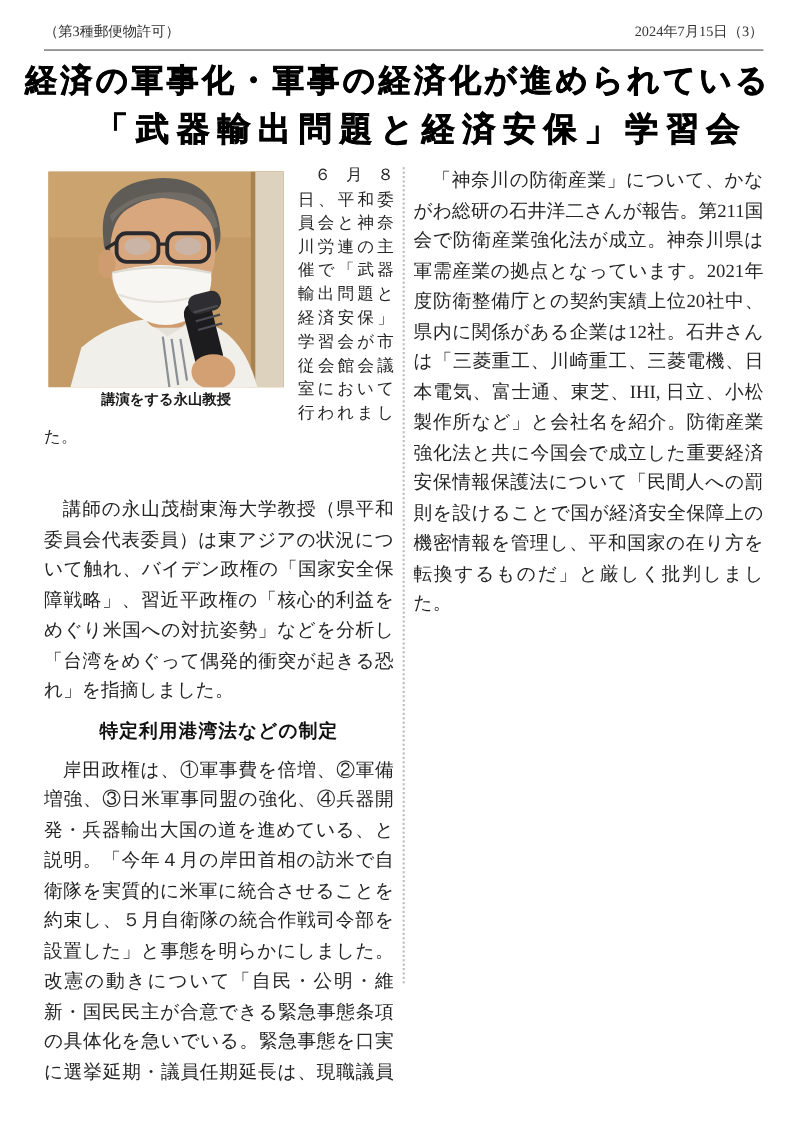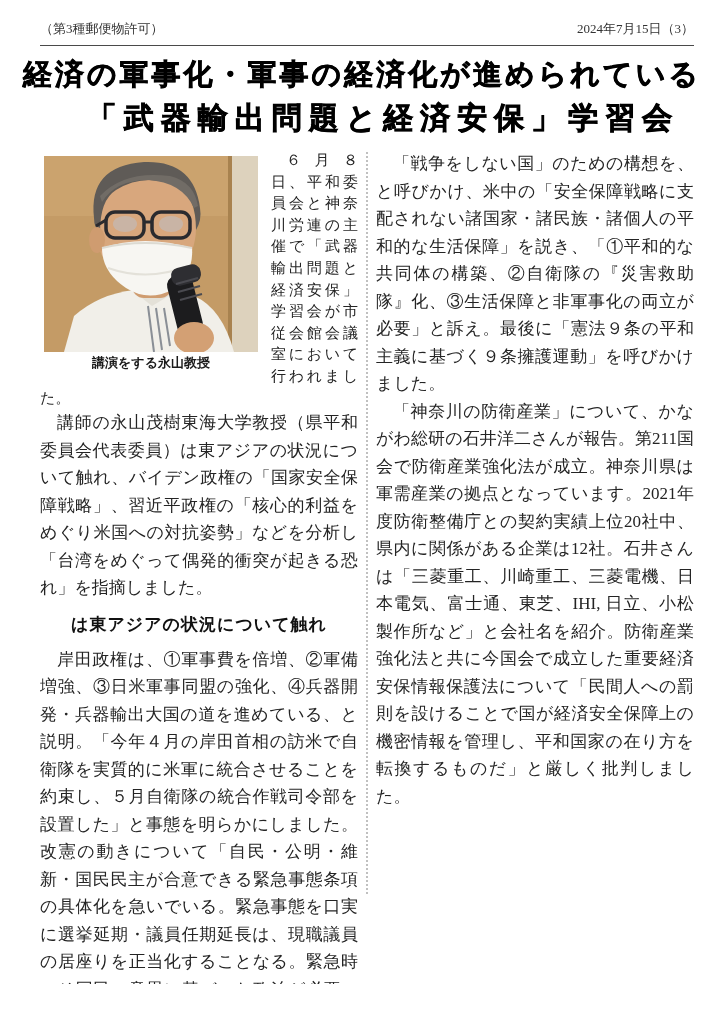--- a/index.html
+++ b/index.html
@@ -43,21 +43,21 @@
   
   .col{
     position:absolute; top:150px; width:318px;
     font-size:17px; line-height:27.5px; text-align:justify;
     color:#242424;
   }
   .col.left{left:40px;}
   .col.right{left:376px;}
   .col p{margin:0; padding:0;}
   .col p.indent{text-indent:1em;}
-  .col p.afterfig{clear:left;}
+  .col p.afterfig{clear:left;margin-top:40px;}
   .col h3{
     margin:11px 0 9px 0;
     font-family:"Liberation Sans", sans-serif;
     font-size:17px; font-weight:bold; letter-spacing:1px;
     text-align:center; color:#111; line-height:24px;
   }
   .divider{
     position:absolute; left:366px; top:152px; height:742px; width:0;
     border-left:2px dotted #c0c0c0;
   }
@@ -133,24 +133,23 @@
         <rect x="128" y="118" width="26" height="62" rx="10" transform="rotate(-14 141 149)" fill="#1c1c1e"></rect>
         <rect x="127" y="110" width="30" height="18" rx="8" transform="rotate(-14 142 119)" fill="#2e2e32"></rect>
         <path d="M132 128 L154 122 M134 136 L156 130 M136 144 L158 138" stroke="#4a4a50" stroke-width="2"></path>
 
         <ellipse cx="150" cy="182" rx="20" ry="16" fill="#d3a074"></ellipse>
       </svg>
       <figcaption>講演をする永山教授</figcaption>
     </figure>
     <p class="lead">６月８日、平和委員会と神奈川労連の主催で「武器輸出問題と経済安保」学習会が市従会館会議室において行われました。</p>
     <p class="indent afterfig">講師の永山茂樹東海大学教授（県平和委員会代表委員）は東アジアの状況について触れ、バイデン政権の「国家安全保障戦略」、習近平政権の「核心的利益をめぐり米国への対抗姿勢」などを分析し「台湾をめぐって偶発的衝突が起きる恐れ」を指摘しました。</p>
-    <h3>は東アジアの状況について触れ</h3>
+    <h3>特定利用港湾法などの制定</h3>
     <p class="indent">岸田政権は、①軍事費を倍増、②軍備増強、③日米軍事同盟の強化、④兵器開発・兵器輸出大国の道を進めている、と説明。「今年４月の岸田首相の訪米で自衛隊を実質的に米軍に統合させることを約束し、５月自衛隊の統合作戦司令部を設置した」と事態を明らかにしました。改憲の動きについて「自民・公明・維新・国民民主が合意できる緊急事態条項の具体化を急いでいる。緊急事態を口実に選挙延期・議員任期延長は、現職議員の居座りを正当化することなる。緊急時こそ国民の意思に基づいた政治が必要」と強調しました。</p>
     <h3>立法による改憲</h3>
 
   </div>
 
   <div class="col right">
-    <p class="indent">「戦争をしない国」のための構想を、と呼びかけ、米中の「安全保障戦略に支配されない諸国家・諸民族・諸個人の平和的な生活保障」を説き、「①平和的な共同体の構築、②自衛隊の『災害救助隊』化、③生活保障と非軍事化の両立が必要」と訴え。最後に「憲法９条の平和主義に基づく９条擁護運動」を呼びかけました。</p>
     <p class="indent">「神奈川の防衛産業」について、かながわ総研の石井洋二さんが報告。第211国会で防衛産業強化法が成立。神奈川県は軍需産業の拠点となっています。2021年度防衛整備庁との契約実績上位20社中、県内に関係がある企業は12社。石井さんは「三菱重工、川崎重工、三菱電機、日本電気、富士通、東芝、IHI, 日立、小松製作所など」と会社名を紹介。防衛産業強化法と共に今国会で成立した重要経済安保情報保護法について「民間人への罰則を設けることで国が経済安全保障上の機密情報を管理し、平和国家の在り方を転換するものだ」と厳しく批判しました。</p>
   </div>
 
 </div>
 
 </body></html>

